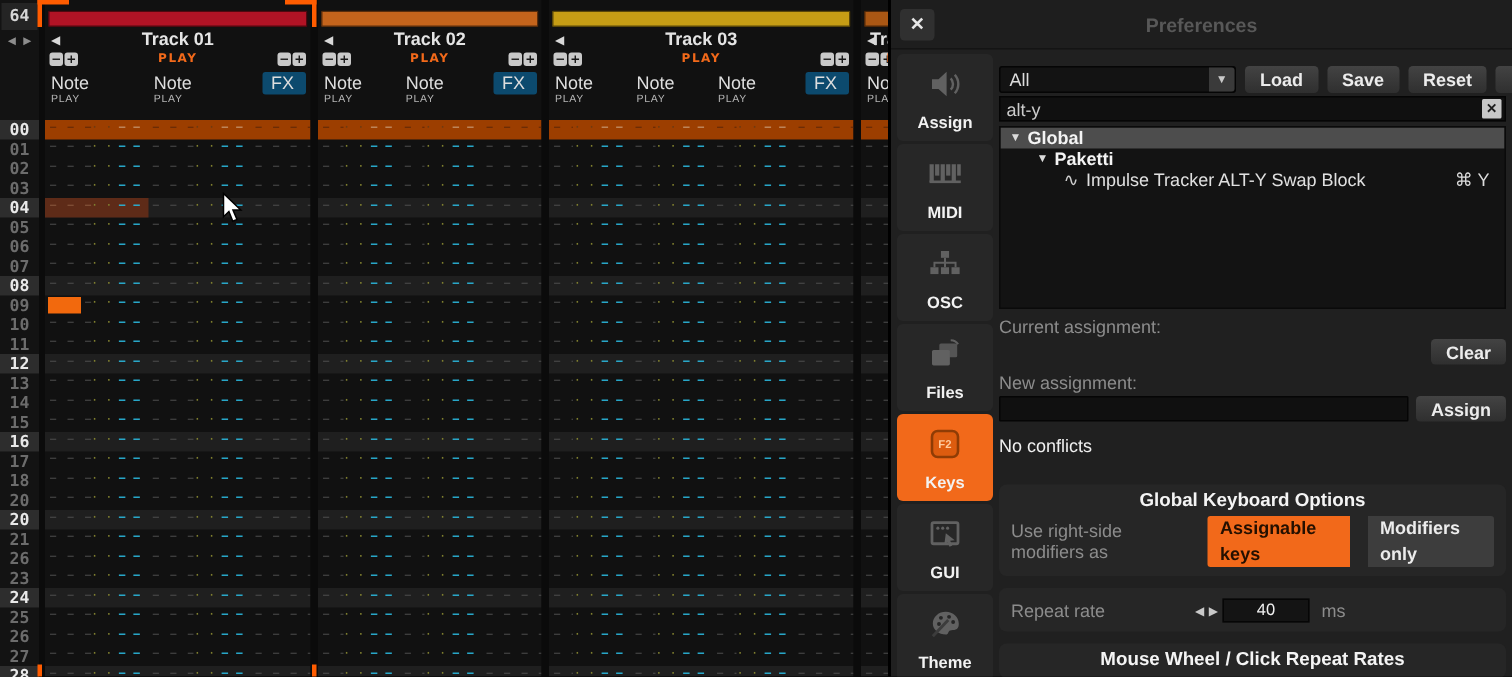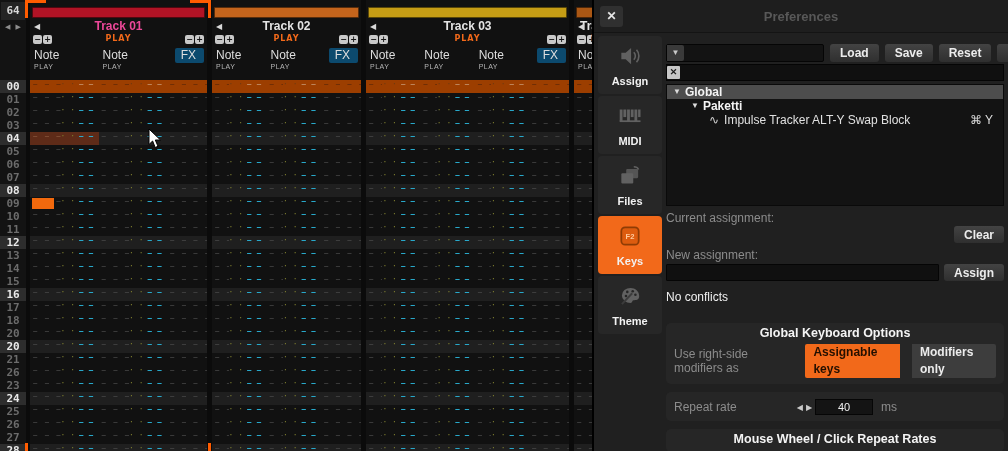--- a/index.html
+++ b/index.html
@@ -152,21 +152,21 @@
         <div class="rownum">26</div>
         <div class="rownum">27</div>
         <div class="rownum beat">28</div>
       </div>
   </div>
   <div id="tracks">
       <div class="track" style="width: 177px;">
         <div class="tbar" style="background: rgb(177, 19, 37);"></div>
         <div class="tnamerow">
           <div class="collapse">◀</div>
-          <div class="tname" style="color: #ec4899;">Track 01</div>
+          <div class="tname" style="color: #e5e5e5;">Track 01</div>
         </div>
         <div class="tplayrow">
           <div class="chips chips-l">
             <div class="chip">−</div>
             <div class="chip">+</div>
           </div>
           <div class="chips chips-r">
             <div class="chip">−</div>
             <div class="chip">+</div>
           </div>
@@ -1897,57 +1897,81 @@
               <rect x="16.1" y="6" width="2.6" height="11"></rect>
               <rect x="19.5" y="6" width="2.2" height="7"></rect>
               <rect x="2.5" y="16" width="19.2" height="1.6"></rect>
             </g>
           </svg></div>
         <div class="slabel">MIDI</div>
       </div>
       <div class="sbtn">
         <div class="sicon"><svg viewBox="0 0 24 24">
             <g fill="#616161">
+              <rect x="9.5" y="4" width="5" height="4.2"></rect>
+              <rect x="3" y="14" width="5" height="4.2"></rect>
+              <rect x="9.5" y="14" width="5" height="4.2"></rect>
+              <rect x="16" y="14" width="5" height="4.2"></rect>
+            </g>
+            <path d="M12 8.2v3M5.5 14v-2.8h13V14M12 11.2V14" stroke="#616161" stroke-width="1.2" fill="none"></path>
+          </svg></div>
+        <div class="slabel">OSC</div>
+      </div>
+      <div class="sbtn">
+        <div class="sicon"><svg viewBox="0 0 24 24">
+            <g fill="#616161">
               <rect x="8.5" y="5.5" width="11" height="8.5" rx="1" opacity=".8"></rect>
               <rect x="4" y="9.5" width="11" height="9.5" rx="1"></rect>
             </g>
             <path d="M15.5 3.5a5 4 0 014.5 2.5" stroke="#616161" stroke-width="1.3" fill="none"></path>
           </svg></div>
         <div class="slabel">Files</div>
       </div>
       <div class="sbtn active">
         <div class="sicon"><svg viewBox="0 0 24 24">
             <rect x="4" y="4" width="16" height="16" rx="3.5" fill="#dd5c0f" stroke="#8f3c05" stroke-width="1.6"></rect>
             <text x="12" y="14.6" font-size="7" fill="#ffc99c" text-anchor="middle" font-weight="bold" font-family="sans-serif">F2</text>
           </svg></div>
         <div class="slabel">Keys</div>
       </div>
       <div class="sbtn">
         <div class="sicon"><svg viewBox="0 0 24 24">
+            <rect x="4" y="5" width="16" height="13" rx="1" fill="none" stroke="#616161" stroke-width="1.7"></rect>
+            <circle cx="7.6" cy="8.4" r=".95" fill="#616161"></circle>
+            <circle cx="10.6" cy="8.4" r=".95" fill="#616161"></circle>
+            <circle cx="13.6" cy="8.4" r=".95" fill="#616161"></circle>
+            <path d="M12.5 11.5l5.5 4.3-2.8.4 1.3 2.8-1.7.8-1.3-2.9-2 2z" fill="#616161"></path>
+          </svg></div>
+        <div class="slabel">GUI</div>
+      </div>
+      <div class="sbtn">
+        <div class="sicon"><svg viewBox="0 0 24 24">
             <path d="M12.5 4.5a8 7 0 100 14c1.9 0 1.2-2.1 2.7-2.5 1.9-.5 5.3.3 5.3-4 0-4.4-3.6-7.5-8-7.5z" fill="#616161"></path>
             <circle cx="9.5" cy="8.2" r="1.2" fill="#262626"></circle>
             <circle cx="14.5" cy="7.6" r="1.2" fill="#262626"></circle>
             <circle cx="17" cy="10.8" r="1.2" fill="#262626"></circle>
             <circle cx="8.3" cy="12" r="1.2" fill="#262626"></circle>
             <path d="M4.5 19.5L14 9.5" stroke="#3c3c3c" stroke-width="1.8"></path>
           </svg></div>
         <div class="slabel">Theme</div>
       </div>
     </div>
   <div id="main">
     <div class="toprow">
       <div id="preset-dropdown">
+        <span class="ddtext">All</span>
         <span class="ddarrow">▼</span>
       </div>
       <div class="btn">Load</div>
       <div class="btn">Save</div>
       <div class="btn">Reset</div>
       <div class="btn btn-print">Print</div>
     </div>
     <div class="searchrow">
+      <span id="search-text">alt-y</span>
       <span id="search-clear">✕</span>
     </div>
     <div id="tree">
         <div class="treerow selected bold" style="padding-left: 6px;">
           <span class="expander">▼</span>
           <span class="tlabel">Global</span>
         </div>
         <div class="treerow bold" style="padding-left: 24px;">
           <span class="expander">▼</span>
           <span class="tlabel">Paketti</span>

